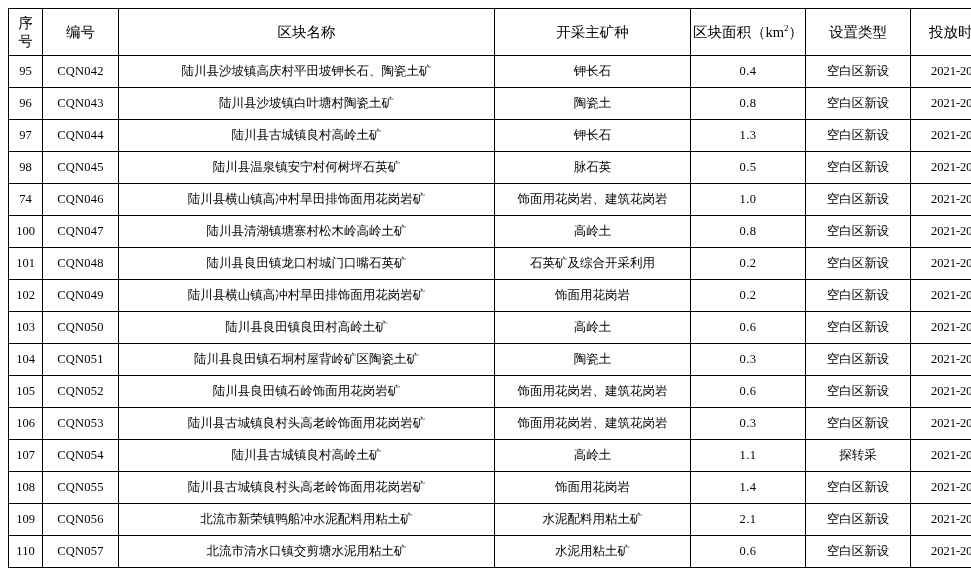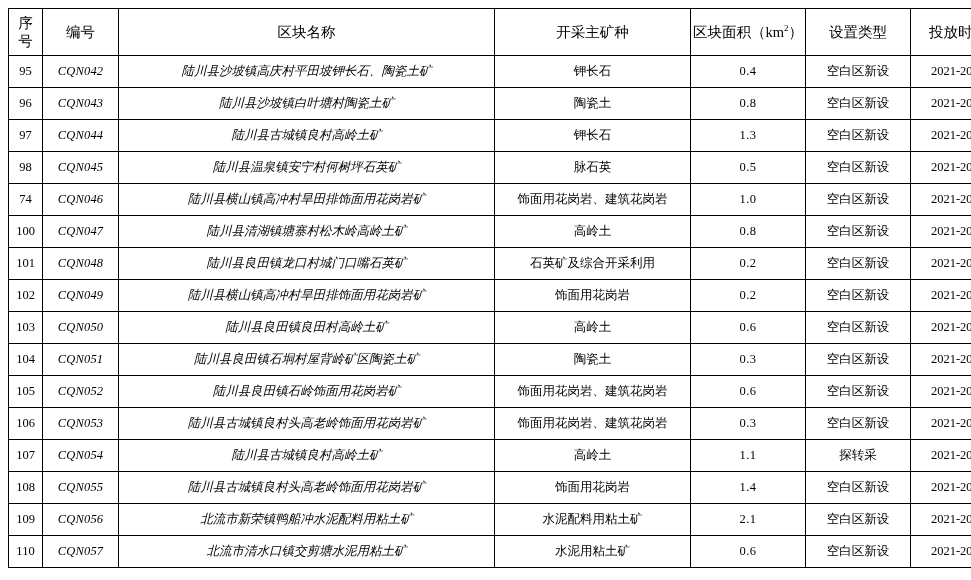--- a/index.html
+++ b/index.html
@@ -49,41 +49,39 @@
   .col-code { width: 76px; }
   .col-name { width: 376px; }
   .col-mineral { width: 196px; }
   .col-area { width: 115px; }
   .col-type { width: 105px; }
   .col-time { width: 95px; }
 
   td.name-cell {
     text-align: left;
     padding-left: 8px;
-    font-style: italic;
   }
   th.seq-head {
     font-size: 14px;
     line-height: 1.05;
   }
   .unit-sup {
     font-size: 9px;
     vertical-align: super;
   }
   .area-val {
     letter-spacing: 0.5px;
     margin-left: 20px;
   }
   .time-val {
     font-size: 12px;
   }
   .code-val {
     font-size: 12px;
     letter-spacing: 0.2px;
-    font-style: italic;
   }
 </style>
 </head>
 <body>
 
 <div class="page">
   <table class="mining-table">
     <colgroup>
       <col class="col-seq">
       <col class="col-code">

